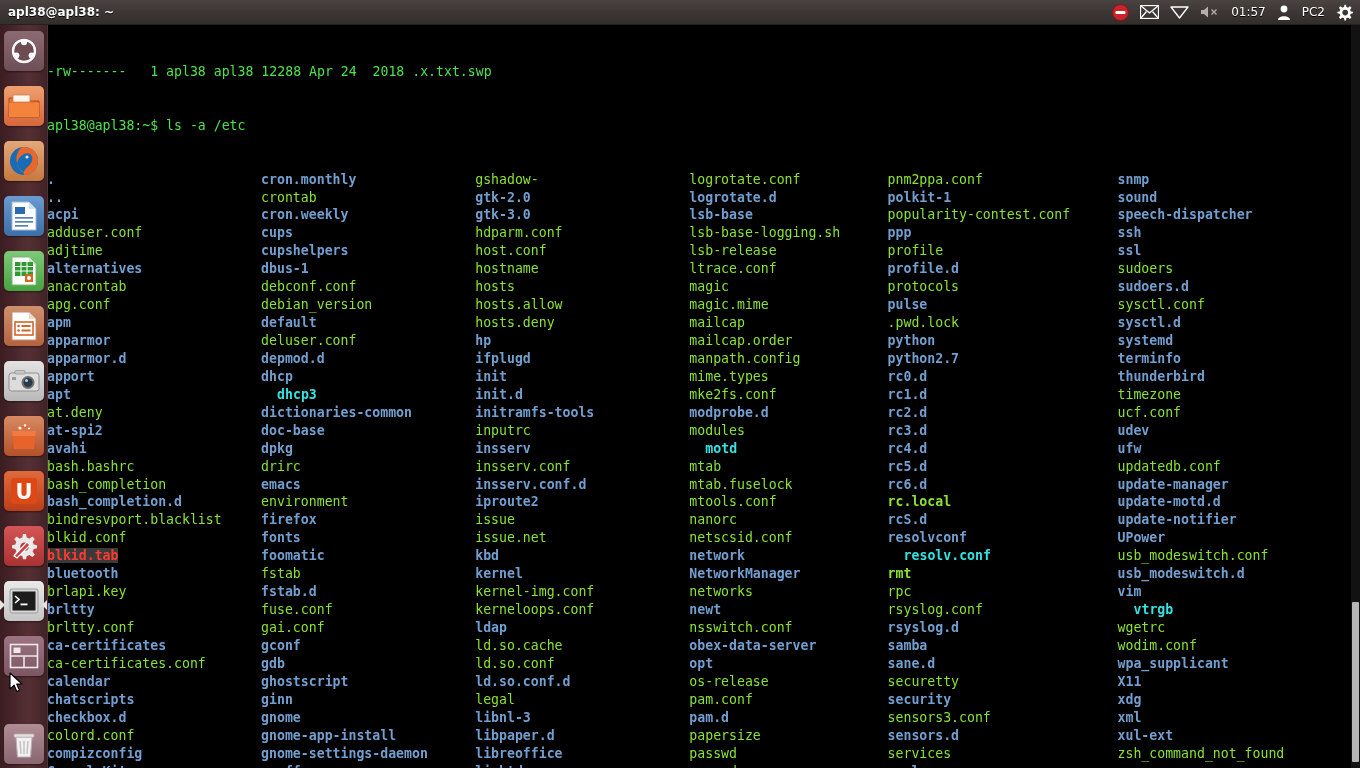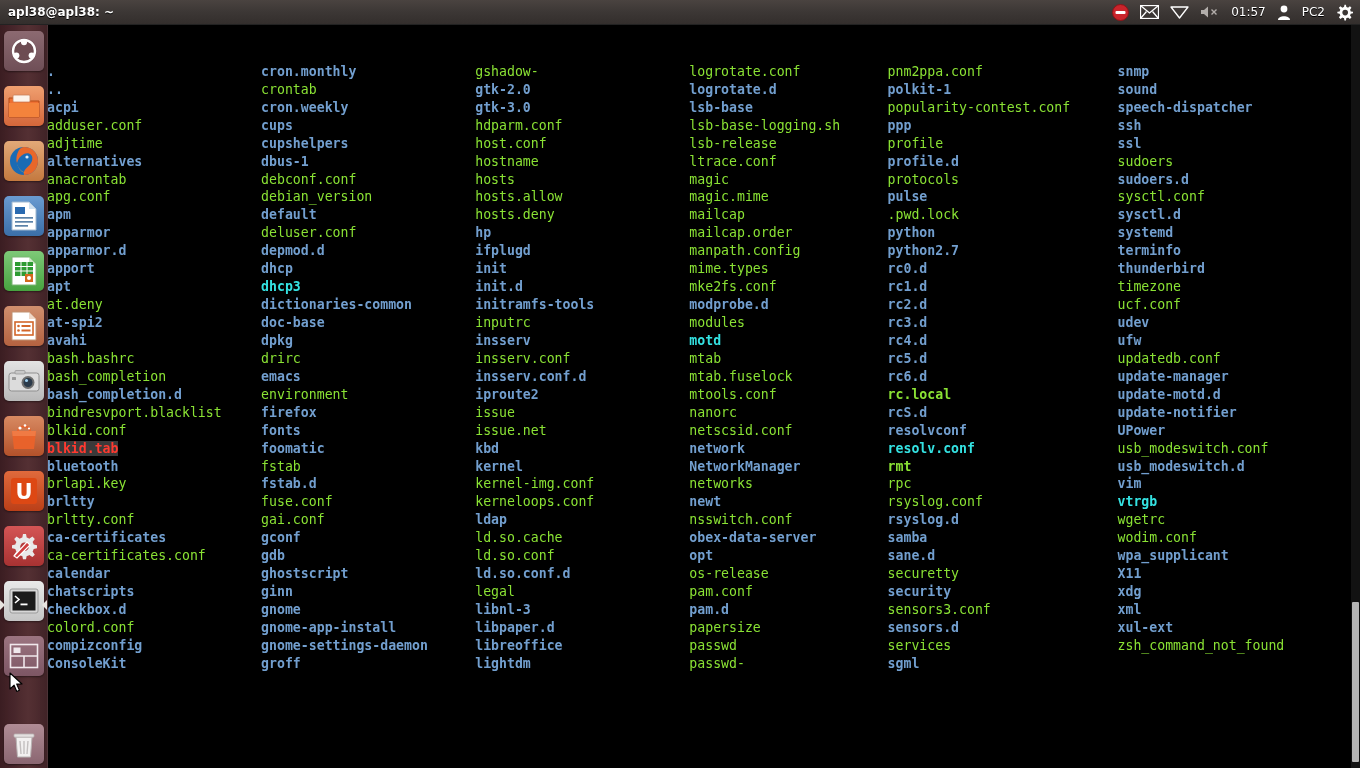--- a/index.html
+++ b/index.html
@@ -67,21 +67,21 @@
     position:absolute;right:0;top:0;width:9px;height:744px;
     background:#121212;z-index:12;
   }
   #scroll-thumb{
     position:absolute;right:1px;width:7px;background:#b5b5b5;border-radius:1px;
   }
   .line{height:17.95px;}
   .fg-green{color:#4ee24e;}
   .fg-dir{color:#729fcf;font-weight:bold;}
   .fg-exec{color:#8ae234;font-weight:bold;}
-  .fg-link{color:#34e2e2;font-weight:bold;}
+  .fg-link{color:#34e2e2;font-weight:bold;margin-left:16px;}
   .fg-file{color:#8ae234;}
   .fg-prompt{color:#4ee24e;}
   .fg-tab{color:#ff3a30;background:#3a3a3a;font-weight:bold;}
   .cell{display:inline-block;vertical-align:top;}
 </style>
 </head>
 <body>
 
 <div id="screen">
 
@@ -272,20 +272,22 @@
 
     <div id="cursor-arrow">
       <svg width="16" height="22" viewBox="0 0 16 22">
         <path d="M1 1 L1 17 L5.1 13.2 L7.8 19.5 L10.4 18.3 L7.7 12.1 L13 12 Z" fill="#ffffff" stroke="#000000" stroke-width="1.1" stroke-linejoin="round"></path>
       </svg>
     </div>
   </div>
 
   <div id="terminal">
     <div id="term-inner">
+      <div class="line fg-green">-rw-------   1 apl38 apl38 12288 Apr 24  2018 .x.txt.swp</div>
+      <div class="line"><span class="fg-prompt">apl38@apl38:~$</span><span class="fg-green"> ls -a /etc</span></div>
       <div id="listing"><div class="line"><span class="cell" style="width: 214.11px;"><span class="fg-dir">.</span></span><span class="cell" style="width: 214.11px;"><span class="fg-dir">cron.monthly</span></span><span class="cell" style="width: 214.11px;"><span class="fg-file">gshadow-</span></span><span class="cell" style="width: 198.25px;"><span class="fg-file">logrotate.conf</span></span><span class="cell" style="width: 229.97px;"><span class="fg-file">pnm2ppa.conf</span></span><span class="cell"><span class="fg-dir">snmp</span></span></div><div class="line"><span class="cell" style="width: 214.11px;"><span class="fg-dir">..</span></span><span class="cell" style="width: 214.11px;"><span class="fg-file">crontab</span></span><span class="cell" style="width: 214.11px;"><span class="fg-dir">gtk-2.0</span></span><span class="cell" style="width: 198.25px;"><span class="fg-dir">logrotate.d</span></span><span class="cell" style="width: 229.97px;"><span class="fg-dir">polkit-1</span></span><span class="cell"><span class="fg-dir">sound</span></span></div><div class="line"><span class="cell" style="width: 214.11px;"><span class="fg-dir">acpi</span></span><span class="cell" style="width: 214.11px;"><span class="fg-dir">cron.weekly</span></span><span class="cell" style="width: 214.11px;"><span class="fg-dir">gtk-3.0</span></span><span class="cell" style="width: 198.25px;"><span class="fg-dir">lsb-base</span></span><span class="cell" style="width: 229.97px;"><span class="fg-file">popularity-contest.conf</span></span><span class="cell"><span class="fg-dir">speech-dispatcher</span></span></div><div class="line"><span class="cell" style="width: 214.11px;"><span class="fg-file">adduser.conf</span></span><span class="cell" style="width: 214.11px;"><span class="fg-dir">cups</span></span><span class="cell" style="width: 214.11px;"><span class="fg-file">hdparm.conf</span></span><span class="cell" style="width: 198.25px;"><span class="fg-file">lsb-base-logging.sh</span></span><span class="cell" style="width: 229.97px;"><span class="fg-dir">ppp</span></span><span class="cell"><span class="fg-dir">ssh</span></span></div><div class="line"><span class="cell" style="width: 214.11px;"><span class="fg-file">adjtime</span></span><span class="cell" style="width: 214.11px;"><span class="fg-dir">cupshelpers</span></span><span class="cell" style="width: 214.11px;"><span class="fg-file">host.conf</span></span><span class="cell" style="width: 198.25px;"><span class="fg-file">lsb-release</span></span><span class="cell" style="width: 229.97px;"><span class="fg-file">profile</span></span><span class="cell"><span class="fg-dir">ssl</span></span></div><div class="line"><span class="cell" style="width: 214.11px;"><span class="fg-dir">alternatives</span></span><span class="cell" style="width: 214.11px;"><span class="fg-dir">dbus-1</span></span><span class="cell" style="width: 214.11px;"><span class="fg-file">hostname</span></span><span class="cell" style="width: 198.25px;"><span class="fg-file">ltrace.conf</span></span><span class="cell" style="width: 229.97px;"><span class="fg-dir">profile.d</span></span><span class="cell"><span class="fg-file">sudoers</span></span></div><div class="line"><span class="cell" style="width: 214.11px;"><span class="fg-file">anacrontab</span></span><span class="cell" style="width: 214.11px;"><span class="fg-file">debconf.conf</span></span><span class="cell" style="width: 214.11px;"><span class="fg-file">hosts</span></span><span class="cell" style="width: 198.25px;"><span class="fg-file">magic</span></span><span class="cell" style="width: 229.97px;"><span class="fg-file">protocols</span></span><span class="cell"><span class="fg-dir">sudoers.d</span></span></div><div class="line"><span class="cell" style="width: 214.11px;"><span class="fg-file">apg.conf</span></span><span class="cell" style="width: 214.11px;"><span class="fg-file">debian_version</span></span><span class="cell" style="width: 214.11px;"><span class="fg-file">hosts.allow</span></span><span class="cell" style="width: 198.25px;"><span class="fg-file">magic.mime</span></span><span class="cell" style="width: 229.97px;"><span class="fg-dir">pulse</span></span><span class="cell"><span class="fg-file">sysctl.conf</span></span></div><div class="line"><span class="cell" style="width: 214.11px;"><span class="fg-dir">apm</span></span><span class="cell" style="width: 214.11px;"><span class="fg-dir">default</span></span><span class="cell" style="width: 214.11px;"><span class="fg-file">hosts.deny</span></span><span class="cell" style="width: 198.25px;"><span class="fg-file">mailcap</span></span><span class="cell" style="width: 229.97px;"><span class="fg-file">.pwd.lock</span></span><span class="cell"><span class="fg-dir">sysctl.d</span></span></div><div class="line"><span class="cell" style="width: 214.11px;"><span class="fg-dir">apparmor</span></span><span class="cell" style="width: 214.11px;"><span class="fg-file">deluser.conf</span></span><span class="cell" style="width: 214.11px;"><span class="fg-dir">hp</span></span><span class="cell" style="width: 198.25px;"><span class="fg-file">mailcap.order</span></span><span class="cell" style="width: 229.97px;"><span class="fg-dir">python</span></span><span class="cell"><span class="fg-dir">systemd</span></span></div><div class="line"><span class="cell" style="width: 214.11px;"><span class="fg-dir">apparmor.d</span></span><span class="cell" style="width: 214.11px;"><span class="fg-dir">depmod.d</span></span><span class="cell" style="width: 214.11px;"><span class="fg-dir">ifplugd</span></span><span class="cell" style="width: 198.25px;"><span class="fg-file">manpath.config</span></span><span class="cell" style="width: 229.97px;"><span class="fg-dir">python2.7</span></span><span class="cell"><span class="fg-dir">terminfo</span></span></div><div class="line"><span class="cell" style="width: 214.11px;"><span class="fg-dir">apport</span></span><span class="cell" style="width: 214.11px;"><span class="fg-dir">dhcp</span></span><span class="cell" style="width: 214.11px;"><span class="fg-dir">init</span></span><span class="cell" style="width: 198.25px;"><span class="fg-file">mime.types</span></span><span class="cell" style="width: 229.97px;"><span class="fg-dir">rc0.d</span></span><span class="cell"><span class="fg-dir">thunderbird</span></span></div><div class="line"><span class="cell" style="width: 214.11px;"><span class="fg-dir">apt</span></span><span class="cell" style="width: 214.11px;"><span class="fg-link">dhcp3</span></span><span class="cell" style="width: 214.11px;"><span class="fg-dir">init.d</span></span><span class="cell" style="width: 198.25px;"><span class="fg-file">mke2fs.conf</span></span><span class="cell" style="width: 229.97px;"><span class="fg-dir">rc1.d</span></span><span class="cell"><span class="fg-file">timezone</span></span></div><div class="line"><span class="cell" style="width: 214.11px;"><span class="fg-file">at.deny</span></span><span class="cell" style="width: 214.11px;"><span class="fg-dir">dictionaries-common</span></span><span class="cell" style="width: 214.11px;"><span class="fg-dir">initramfs-tools</span></span><span class="cell" style="width: 198.25px;"><span class="fg-dir">modprobe.d</span></span><span class="cell" style="width: 229.97px;"><span class="fg-dir">rc2.d</span></span><span class="cell"><span class="fg-file">ucf.conf</span></span></div><div class="line"><span class="cell" style="width: 214.11px;"><span class="fg-dir">at-spi2</span></span><span class="cell" style="width: 214.11px;"><span class="fg-dir">doc-base</span></span><span class="cell" style="width: 214.11px;"><span class="fg-file">inputrc</span></span><span class="cell" style="width: 198.25px;"><span class="fg-file">modules</span></span><span class="cell" style="width: 229.97px;"><span class="fg-dir">rc3.d</span></span><span class="cell"><span class="fg-dir">udev</span></span></div><div class="line"><span class="cell" style="width: 214.11px;"><span class="fg-dir">avahi</span></span><span class="cell" style="width: 214.11px;"><span class="fg-dir">dpkg</span></span><span class="cell" style="width: 214.11px;"><span class="fg-dir">insserv</span></span><span class="cell" style="width: 198.25px;"><span class="fg-link">motd</span></span><span class="cell" style="width: 229.97px;"><span class="fg-dir">rc4.d</span></span><span class="cell"><span class="fg-dir">ufw</span></span></div><div class="line"><span class="cell" style="width: 214.11px;"><span class="fg-file">bash.bashrc</span></span><span class="cell" style="width: 214.11px;"><span class="fg-file">drirc</span></span><span class="cell" style="width: 214.11px;"><span class="fg-file">insserv.conf</span></span><span class="cell" style="width: 198.25px;"><span class="fg-file">mtab</span></span><span class="cell" style="width: 229.97px;"><span class="fg-dir">rc5.d</span></span><span class="cell"><span class="fg-file">updatedb.conf</span></span></div><div class="line"><span class="cell" style="width: 214.11px;"><span class="fg-file">bash_completion</span></span><span class="cell" style="width: 214.11px;"><span class="fg-dir">emacs</span></span><span class="cell" style="width: 214.11px;"><span class="fg-dir">insserv.conf.d</span></span><span class="cell" style="width: 198.25px;"><span class="fg-file">mtab.fuselock</span></span><span class="cell" style="width: 229.97px;"><span class="fg-dir">rc6.d</span></span><span class="cell"><span class="fg-dir">update-manager</span></span></div><div class="line"><span class="cell" style="width: 214.11px;"><span class="fg-dir">bash_completion.d</span></span><span class="cell" style="width: 214.11px;"><span class="fg-file">environment</span></span><span class="cell" style="width: 214.11px;"><span class="fg-dir">iproute2</span></span><span class="cell" style="width: 198.25px;"><span class="fg-file">mtools.conf</span></span><span class="cell" style="width: 229.97px;"><span class="fg-exec">rc.local</span></span><span class="cell"><span class="fg-dir">update-motd.d</span></span></div><div class="line"><span class="cell" style="width: 214.11px;"><span class="fg-file">bindresvport.blacklist</span></span><span class="cell" style="width: 214.11px;"><span class="fg-dir">firefox</span></span><span class="cell" style="width: 214.11px;"><span class="fg-file">issue</span></span><span class="cell" style="width: 198.25px;"><span class="fg-file">nanorc</span></span><span class="cell" style="width: 229.97px;"><span class="fg-dir">rcS.d</span></span><span class="cell"><span class="fg-dir">update-notifier</span></span></div><div class="line"><span class="cell" style="width: 214.11px;"><span class="fg-file">blkid.conf</span></span><span class="cell" style="width: 214.11px;"><span class="fg-dir">fonts</span></span><span class="cell" style="width: 214.11px;"><span class="fg-file">issue.net</span></span><span class="cell" style="width: 198.25px;"><span class="fg-file">netscsid.conf</span></span><span class="cell" style="width: 229.97px;"><span class="fg-dir">resolvconf</span></span><span class="cell"><span class="fg-dir">UPower</span></span></div><div class="line"><span class="cell" style="width: 214.11px;"><span class="fg-tab">blkid.tab</span></span><span class="cell" style="width: 214.11px;"><span class="fg-dir">foomatic</span></span><span class="cell" style="width: 214.11px;"><span class="fg-dir">kbd</span></span><span class="cell" style="width: 198.25px;"><span class="fg-dir">network</span></span><span class="cell" style="width: 229.97px;"><span class="fg-link">resolv.conf</span></span><span class="cell"><span class="fg-file">usb_modeswitch.conf</span></span></div><div class="line"><span class="cell" style="width: 214.11px;"><span class="fg-dir">bluetooth</span></span><span class="cell" style="width: 214.11px;"><span class="fg-file">fstab</span></span><span class="cell" style="width: 214.11px;"><span class="fg-dir">kernel</span></span><span class="cell" style="width: 198.25px;"><span class="fg-dir">NetworkManager</span></span><span class="cell" style="width: 229.97px;"><span class="fg-exec">rmt</span></span><span class="cell"><span class="fg-dir">usb_modeswitch.d</span></span></div><div class="line"><span class="cell" style="width: 214.11px;"><span class="fg-file">brlapi.key</span></span><span class="cell" style="width: 214.11px;"><span class="fg-dir">fstab.d</span></span><span class="cell" style="width: 214.11px;"><span class="fg-file">kernel-img.conf</span></span><span class="cell" style="width: 198.25px;"><span class="fg-file">networks</span></span><span class="cell" style="width: 229.97px;"><span class="fg-file">rpc</span></span><span class="cell"><span class="fg-dir">vim</span></span></div><div class="line"><span class="cell" style="width: 214.11px;"><span class="fg-dir">brltty</span></span><span class="cell" style="width: 214.11px;"><span class="fg-file">fuse.conf</span></span><span class="cell" style="width: 214.11px;"><span class="fg-file">kerneloops.conf</span></span><span class="cell" style="width: 198.25px;"><span class="fg-dir">newt</span></span><span class="cell" style="width: 229.97px;"><span class="fg-file">rsyslog.conf</span></span><span class="cell"><span class="fg-link">vtrgb</span></span></div><div class="line"><span class="cell" style="width: 214.11px;"><span class="fg-file">brltty.conf</span></span><span class="cell" style="width: 214.11px;"><span class="fg-file">gai.conf</span></span><span class="cell" style="width: 214.11px;"><span class="fg-dir">ldap</span></span><span class="cell" style="width: 198.25px;"><span class="fg-file">nsswitch.conf</span></span><span class="cell" style="width: 229.97px;"><span class="fg-dir">rsyslog.d</span></span><span class="cell"><span class="fg-file">wgetrc</span></span></div><div class="line"><span class="cell" style="width: 214.11px;"><span class="fg-dir">ca-certificates</span></span><span class="cell" style="width: 214.11px;"><span class="fg-dir">gconf</span></span><span class="cell" style="width: 214.11px;"><span class="fg-file">ld.so.cache</span></span><span class="cell" style="width: 198.25px;"><span class="fg-dir">obex-data-server</span></span><span class="cell" style="width: 229.97px;"><span class="fg-dir">samba</span></span><span class="cell"><span class="fg-file">wodim.conf</span></span></div><div class="line"><span class="cell" style="width: 214.11px;"><span class="fg-file">ca-certificates.conf</span></span><span class="cell" style="width: 214.11px;"><span class="fg-dir">gdb</span></span><span class="cell" style="width: 214.11px;"><span class="fg-file">ld.so.conf</span></span><span class="cell" style="width: 198.25px;"><span class="fg-dir">opt</span></span><span class="cell" style="width: 229.97px;"><span class="fg-dir">sane.d</span></span><span class="cell"><span class="fg-dir">wpa_supplicant</span></span></div><div class="line"><span class="cell" style="width: 214.11px;"><span class="fg-dir">calendar</span></span><span class="cell" style="width: 214.11px;"><span class="fg-dir">ghostscript</span></span><span class="cell" style="width: 214.11px;"><span class="fg-dir">ld.so.conf.d</span></span><span class="cell" style="width: 198.25px;"><span class="fg-file">os-release</span></span><span class="cell" style="width: 229.97px;"><span class="fg-file">securetty</span></span><span class="cell"><span class="fg-dir">X11</span></span></div><div class="line"><span class="cell" style="width: 214.11px;"><span class="fg-dir">chatscripts</span></span><span class="cell" style="width: 214.11px;"><span class="fg-dir">ginn</span></span><span class="cell" style="width: 214.11px;"><span class="fg-file">legal</span></span><span class="cell" style="width: 198.25px;"><span class="fg-file">pam.conf</span></span><span class="cell" style="width: 229.97px;"><span class="fg-dir">security</span></span><span class="cell"><span class="fg-dir">xdg</span></span></div><div class="line"><span class="cell" style="width: 214.11px;"><span class="fg-dir">checkbox.d</span></span><span class="cell" style="width: 214.11px;"><span class="fg-dir">gnome</span></span><span class="cell" style="width: 214.11px;"><span class="fg-dir">libnl-3</span></span><span class="cell" style="width: 198.25px;"><span class="fg-dir">pam.d</span></span><span class="cell" style="width: 229.97px;"><span class="fg-file">sensors3.conf</span></span><span class="cell"><span class="fg-dir">xml</span></span></div><div class="line"><span class="cell" style="width: 214.11px;"><span class="fg-file">colord.conf</span></span><span class="cell" style="width: 214.11px;"><span class="fg-dir">gnome-app-install</span></span><span class="cell" style="width: 214.11px;"><span class="fg-dir">libpaper.d</span></span><span class="cell" style="width: 198.25px;"><span class="fg-file">papersize</span></span><span class="cell" style="width: 229.97px;"><span class="fg-dir">sensors.d</span></span><span class="cell"><span class="fg-dir">xul-ext</span></span></div><div class="line"><span class="cell" style="width: 214.11px;"><span class="fg-dir">compizconfig</span></span><span class="cell" style="width: 214.11px;"><span class="fg-dir">gnome-settings-daemon</span></span><span class="cell" style="width: 214.11px;"><span class="fg-dir">libreoffice</span></span><span class="cell" style="width: 198.25px;"><span class="fg-file">passwd</span></span><span class="cell" style="width: 229.97px;"><span class="fg-file">services</span></span><span class="cell"><span class="fg-file">zsh_command_not_found</span></span></div><div class="line"><span class="cell" style="width: 214.11px;"><span class="fg-dir">ConsoleKit</span></span><span class="cell" style="width: 214.11px;"><span class="fg-dir">groff</span></span><span class="cell" style="width: 214.11px;"><span class="fg-dir">lightdm</span></span><span class="cell" style="width: 198.25px;"><span class="fg-file">passwd-</span></span><span class="cell" style="width: 229.97px;"><span class="fg-dir">sgml</span></span><span class="cell">&nbsp;</span></div></div>
       
     </div>
     <div id="scrollbar">
       <div id="scroll-thumb" style="top:578px;height:160px;"></div>
     </div>
   </div>
 
 </div>
 

